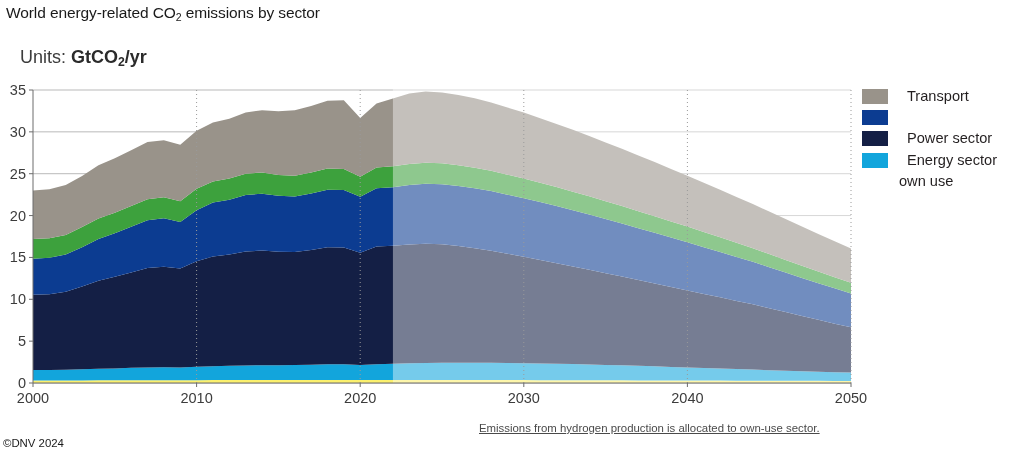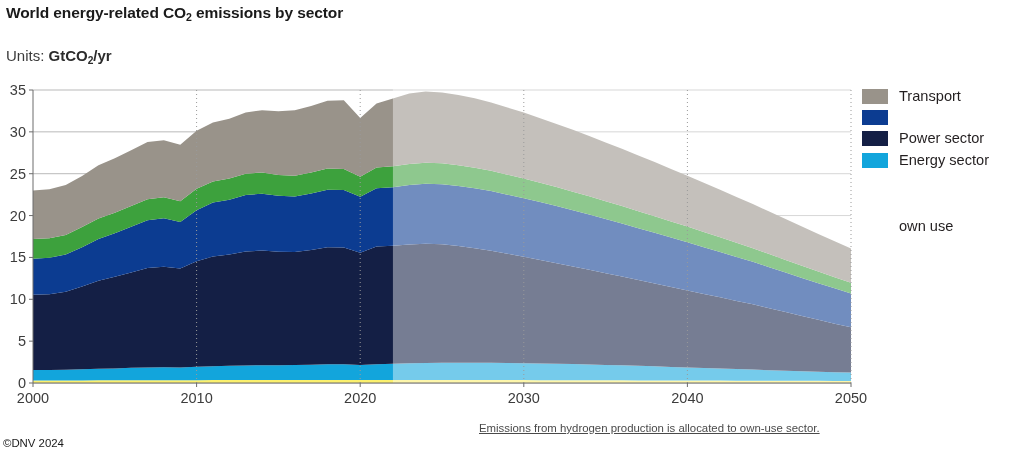--- a/index.html
+++ b/index.html
@@ -3,46 +3,46 @@
 <meta charset="utf-8">
 <style>
   html,body{margin:0;padding:0;}
   body{
     width:1023px;height:451px;background:#ffffff;
     font-family:"Liberation Sans", sans-serif;
     color:#231f20;overflow:hidden;position:relative;
   }
   #chart-title{
     position:absolute;left:6px;top:4px;
-    font-size:15.5px;font-weight:bold;letter-spacing:-0.1px;color:#1a1a1a;
+    font-size:15.5px;font-weight:normal;letter-spacing:-0.1px;color:#1a1a1a;
   }
   #units-label{
-    position:absolute;left:6px;top:47px;
-    font-size:15px;font-weight:400;color:#3c3c3c;
+    position:absolute;left:20px;top:47px;
+    font-size:18px;font-weight:400;color:#3c3c3c;
   }
   #units-label .u-strong{font-weight:600;color:#2b2b2b;}
   sub{font-size:0.68em;vertical-align:baseline;position:relative;bottom:-0.26em;}
   #plot-wrap{position:absolute;left:0;top:0;width:1023px;height:451px;}
   svg{display:block;}
   .tick-text{font-family:"Liberation Sans", sans-serif;font-size:14.5px;fill:#3c3c3c;}
   .ytick{text-anchor:end;}
   .xtick{text-anchor:middle;}
   #legend{
     position:absolute;left:862px;top:86px;width:160px;
   }
   .legend-row{
     display:flex;align-items:flex-start;height:21.2px;
   }
   .legend-swatch{
     width:26px;height:15px;margin-top:3px;flex:0 0 auto;
   }
   .legend-label{
-    margin-left:11px;font-size:14.6px;color:#231f20;line-height:20px;white-space:nowrap;
+    margin-left:19px;font-size:14.6px;color:#231f20;line-height:20px;white-space:nowrap;
   }
-  .legend-cont{margin-left:37px;font-size:14.6px;color:#231f20;line-height:20px;margin-top:45px;}
+  .legend-cont{margin-left:37px;font-size:14.6px;color:#231f20;line-height:20px;}
   #footnote{
     position:absolute;left:479px;top:422px;
     font-size:11.4px;color:#4a4a4a;text-decoration:underline;
   }
   #copyright{
     position:absolute;left:3px;top:437px;
     font-size:11.4px;color:#1a1a1a;
   }
 </style>
 </head>

